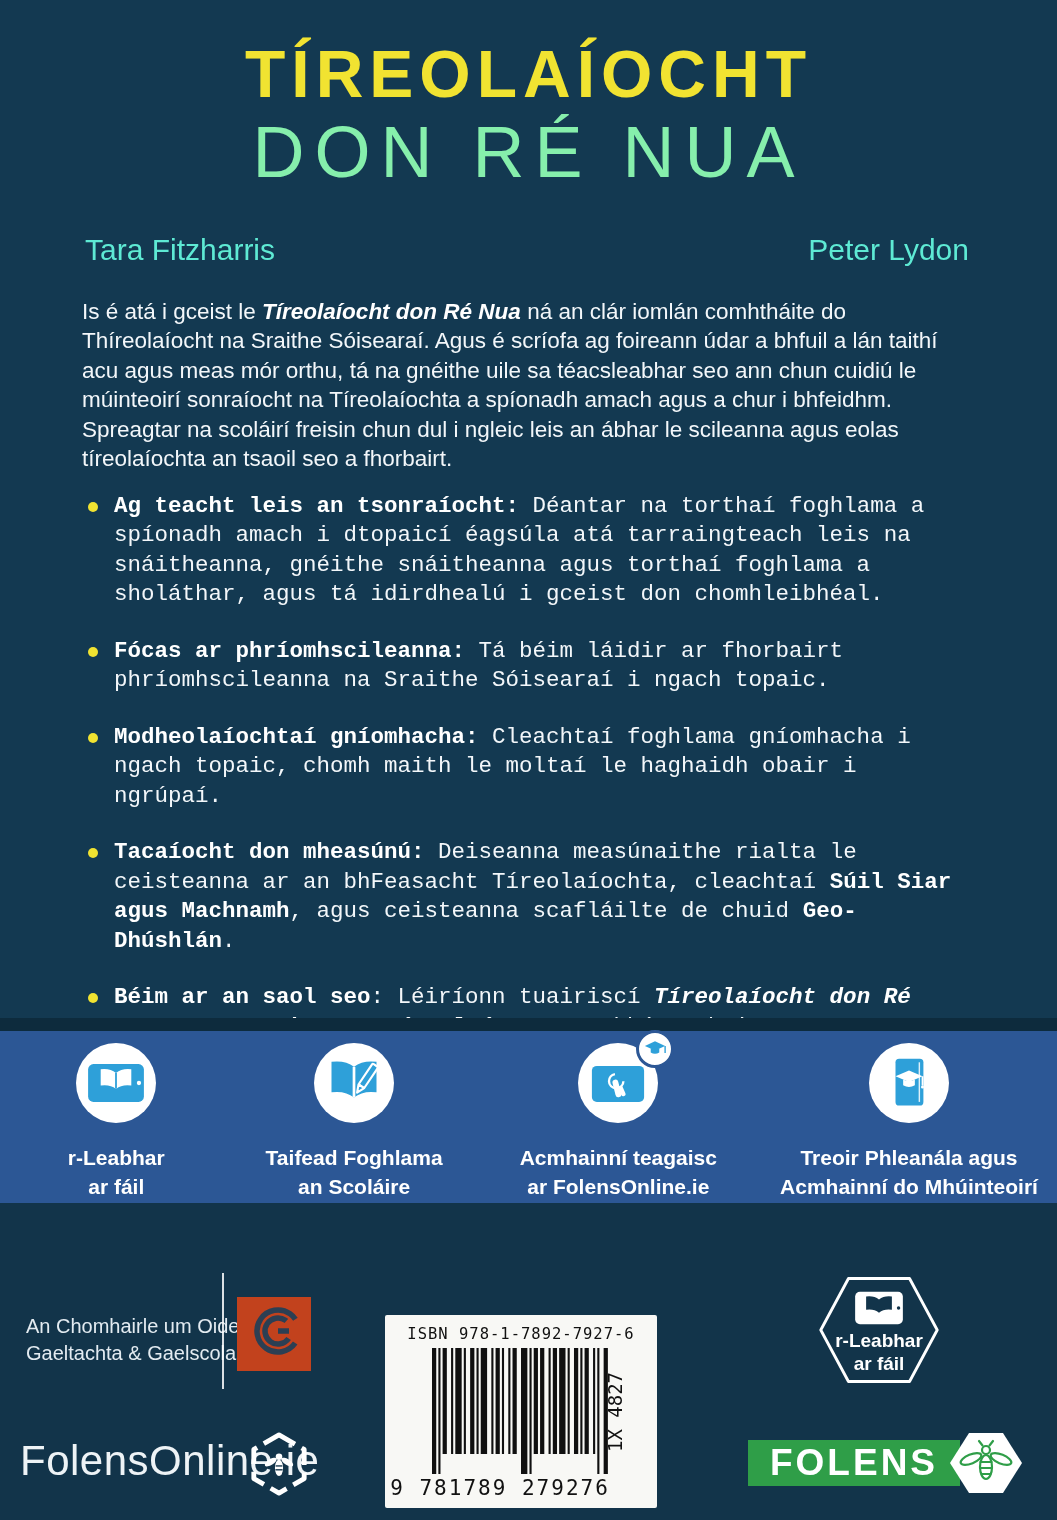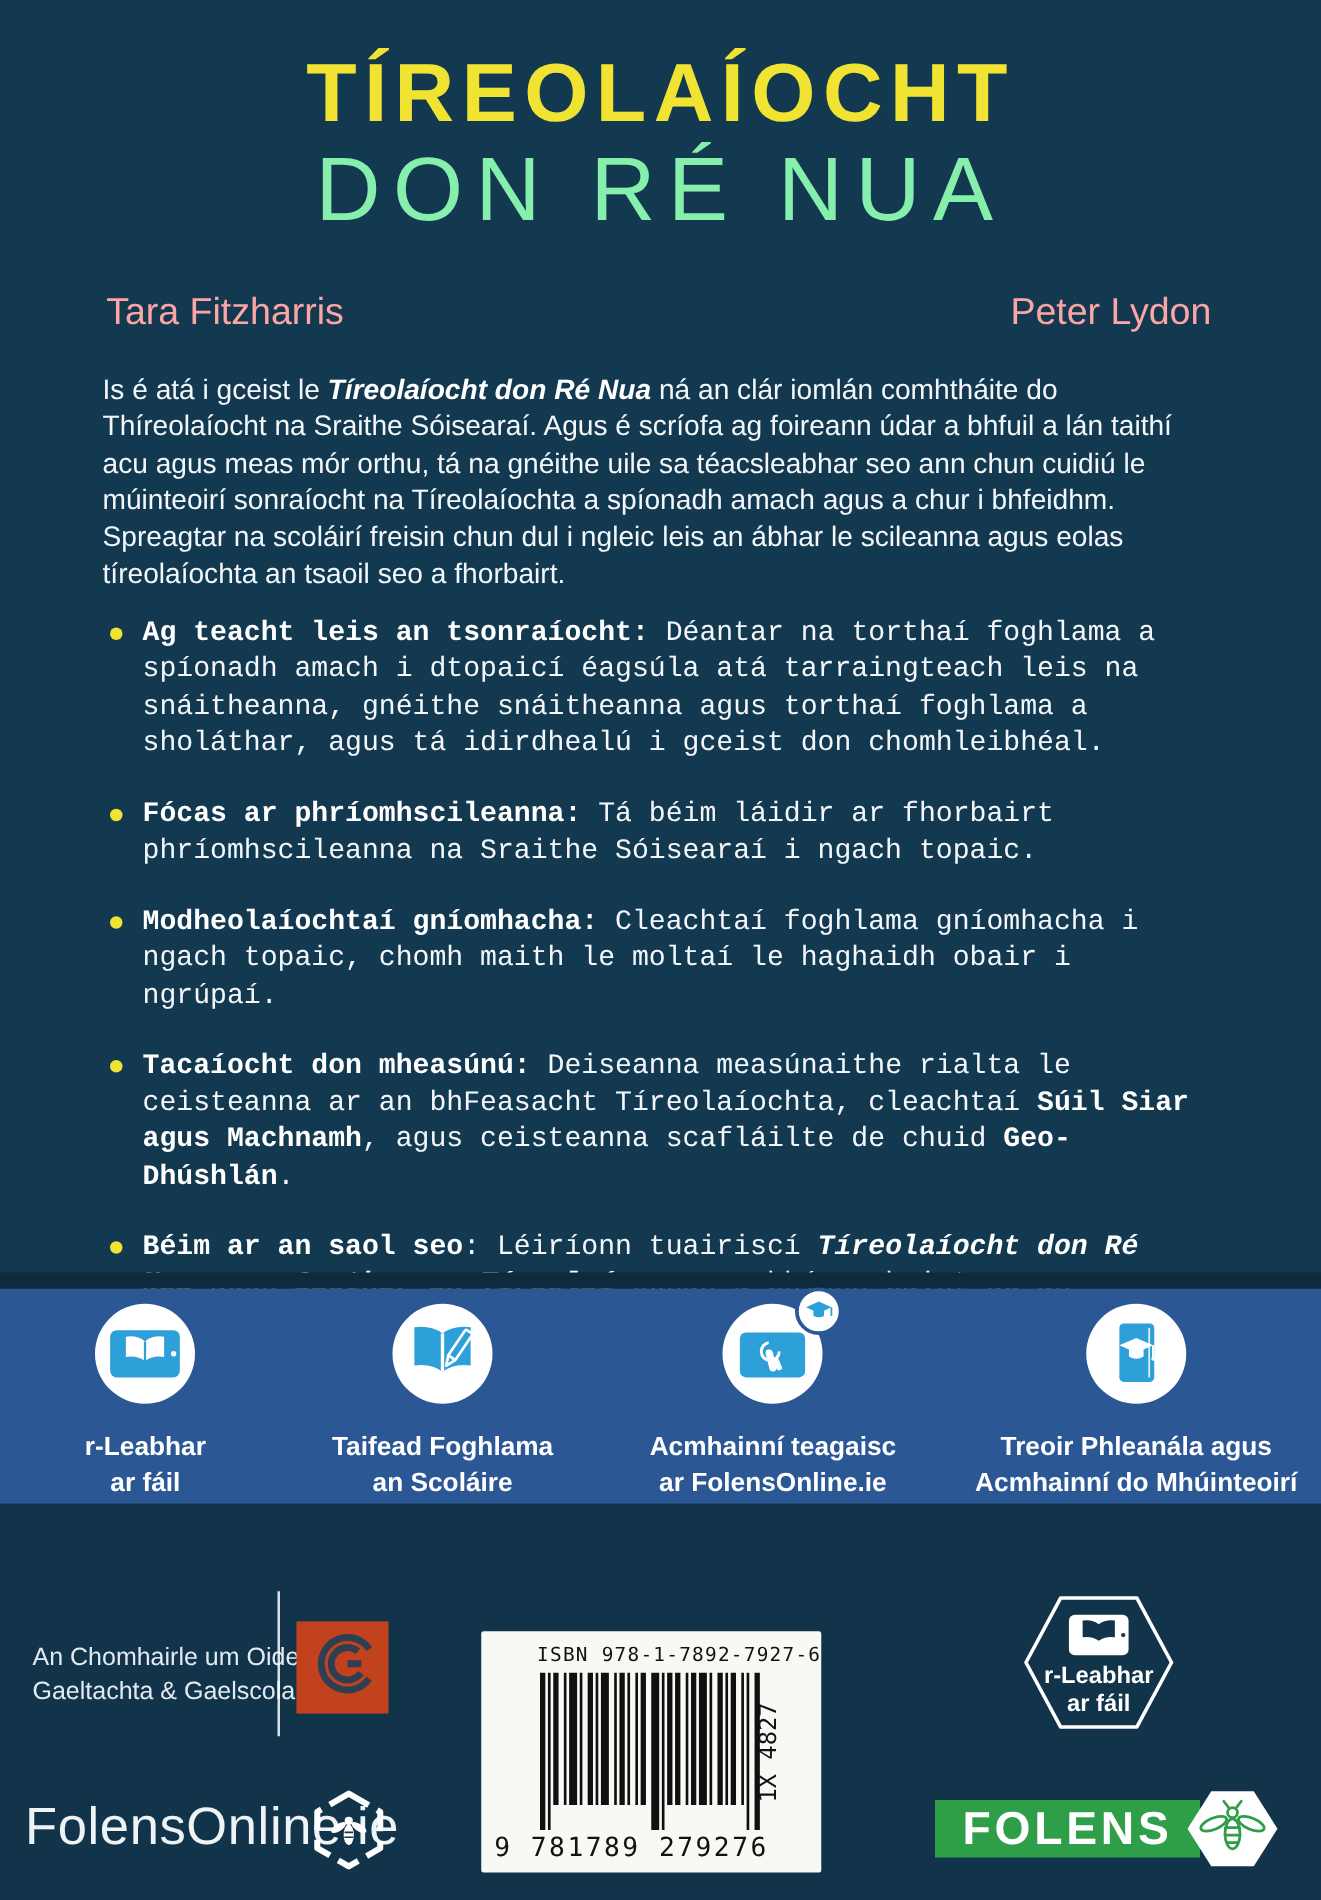--- a/index.html
+++ b/index.html
@@ -19,21 +19,21 @@
   .title-1{
     color:var(--yellow); font-size:66px; font-weight:bold;
     letter-spacing:6px; line-height:1.05;
   }
   .title-2{
     color:#86efac; font-size:72px; font-weight:300;
     letter-spacing:10px; line-height:1.05; margin-top:6px;
   }
   .authors{
     display:flex; justify-content:space-between;
-    margin:42px 88px 0 85px; font-size:30px; font-weight:500; color:#fca5a5;
+    margin:42px 88px 0 85px; font-size:30px; font-weight:500; color:#5eead4;
   }
   
   .intro{
     margin:30px 95px 0 82px; font-size:22.5px; line-height:29.5px; color:var(--text);
   }
   .seg-b{font-weight:bold; color:#fff;text-align:right;}
   .seg-i{font-style:italic;}
   ul.bullets{margin:18px 100px 0 88px; list-style:none;}
   ul.bullets li{display:flex; margin-bottom:27px;font-family:Liberation Mono, monospace;}
   .dot{
@@ -70,22 +70,22 @@
   .council-text{
     position:absolute; left:26px; top:110px; font-size:20px; line-height:27px; color:#e3ebf1;
   }
   .council-divider{position:absolute; left:222px; top:70px; width:2px; height:116px; background:rgba(255,255,255,.85);}
   .cg-logo{position:absolute; left:237px; top:94px; width:74px; height:74px;}
   .folens-online{
     position:absolute; left:20px; top:234px; font-size:42px; color:#eef3f6; letter-spacing:.5px;
   }
   .bee-hex-outline{position:absolute; left:248px; top:228px; width:62px; height:66px;}
   .barcode-panel{
-    position:absolute; left:385px; top:102px; width:272px; height:193px;
-    background:#f8f8f5; border-radius:2px; text-align:right;
+    position:absolute; left:385px; top:112px; width:272px; height:193px;
+    background:#f8f8f5; border-radius:2px; text-align:center;
   }
   .isbn-text{
     margin-top:10px; font-family:"DejaVu Sans Mono", monospace;
     font-size:15.5px; letter-spacing:1px; color:#111;
   }
   .bars{display:block; margin:5px auto 0;}
   .barcode-digits{
     position:absolute; left:0; bottom:8px; width:230px;
     font-family:"DejaVu Sans Mono", monospace; font-size:21px; letter-spacing:2px; color:#111;
   }

